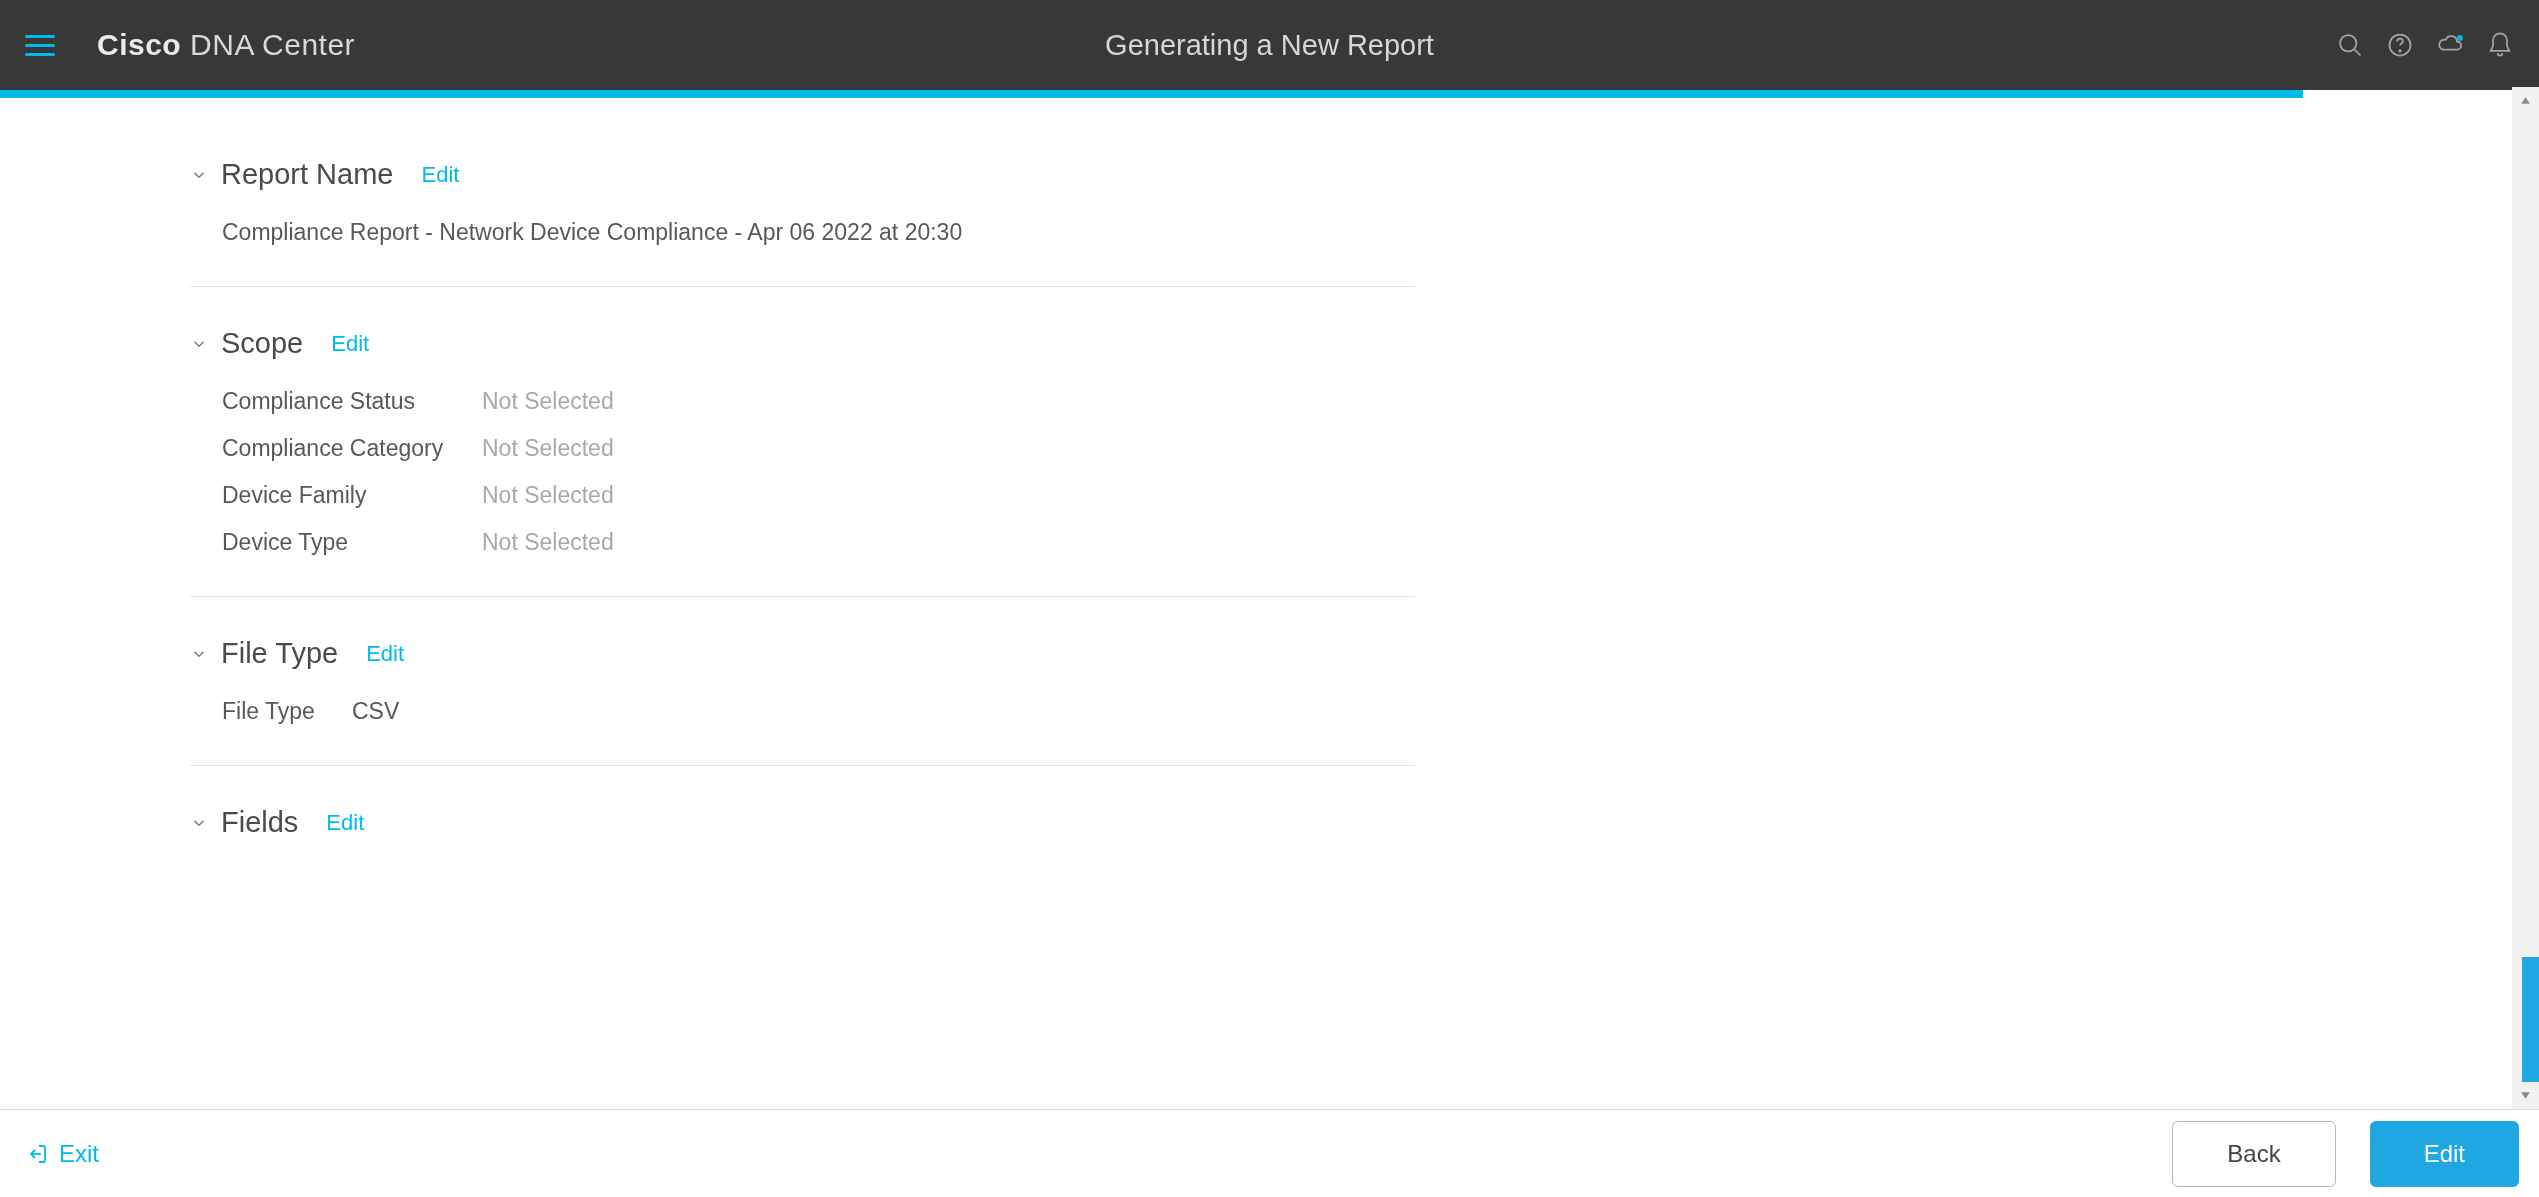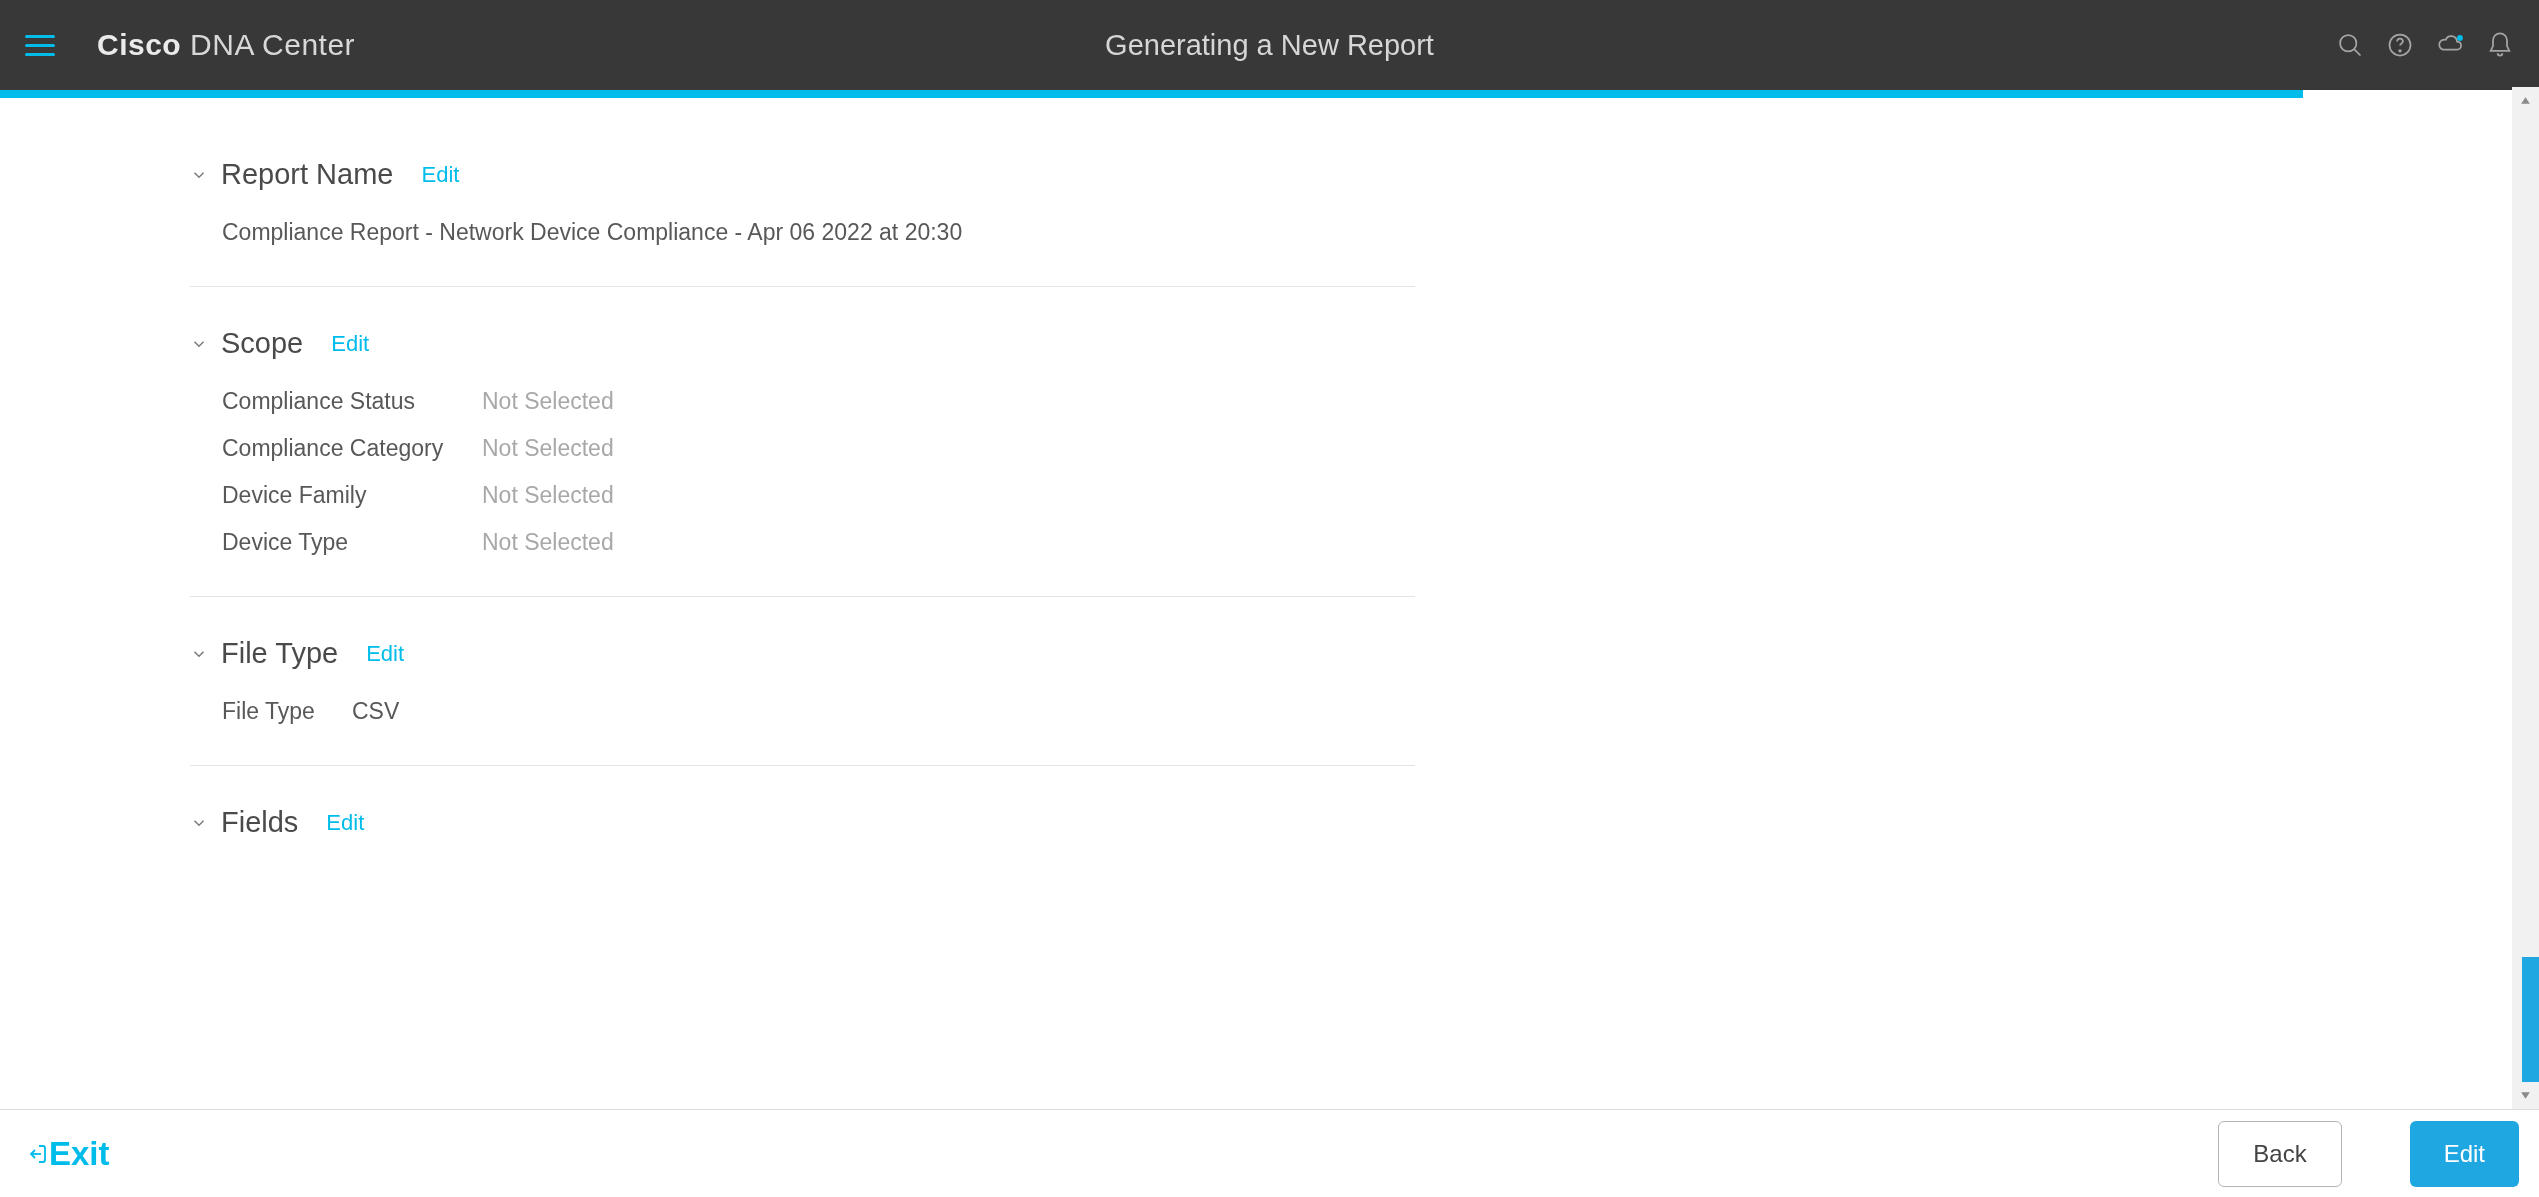--- a/index.html
+++ b/index.html
@@ -176,44 +176,42 @@
       border-top: 1px solid #dcdcdc;
       display: flex;
       align-items: center;
       justify-content: space-between;
       padding: 0 20px;
       background: #ffffff;
     }
     .exit-btn {
       display: flex;
       align-items: center;
-      gap: 0;
+      gap: 10px;
       color: #00bceb;
-      font-size: 33px;
+      font-size: 24px;
       background: none;
       border: none;
       cursor: pointer;
       padding: 10px 5px;
-      font-weight: bold;
     }
     .exit-btn svg {
       width: 24px;
       height: 24px;
     }
     .footer-right {
       display: flex;
       gap: 34px;
     }
     .btn {
       font-size: 24px;
-      padding: 18px 34px;
+      padding: 18px 54px;
       border-radius: 6px;
       cursor: pointer;
       border: none;
-      margin-left: 34px;
     }
     .btn-outline {
       background: #ffffff;
       border: 1px solid #b5b5b5;
       color: #444;
     }
     .btn-primary {
       background: #1ea7e1;
       color: #ffffff;
     }

